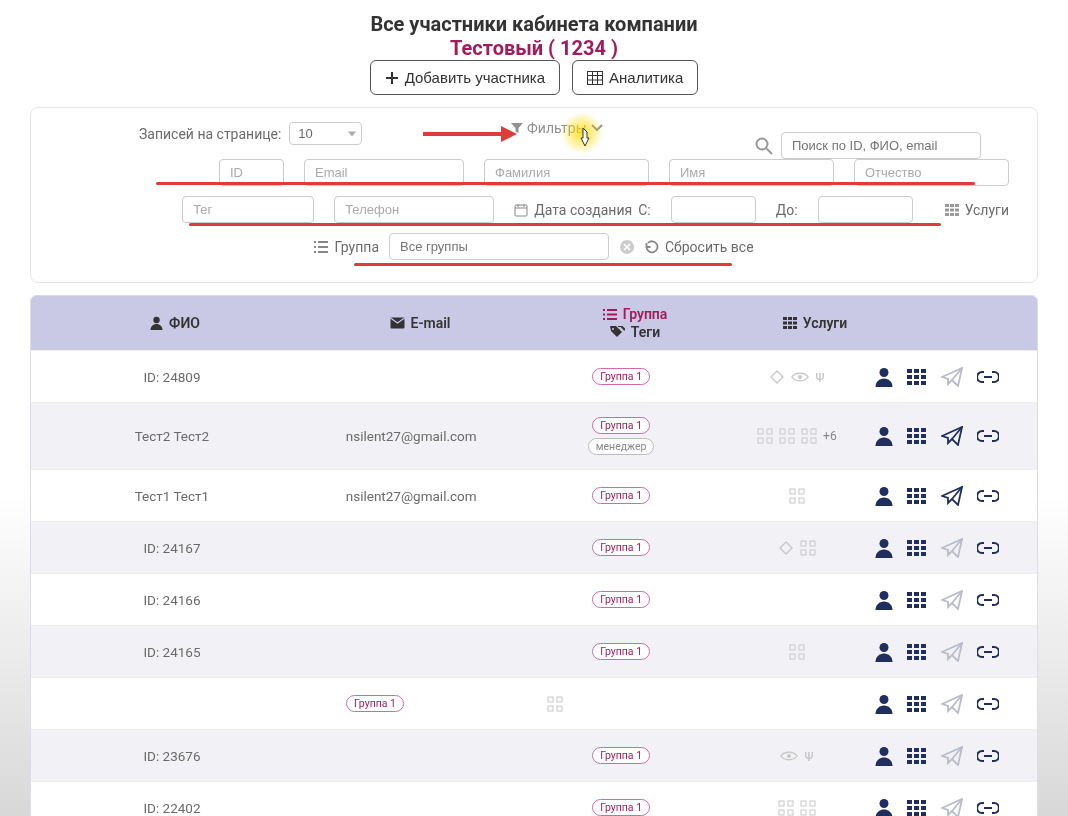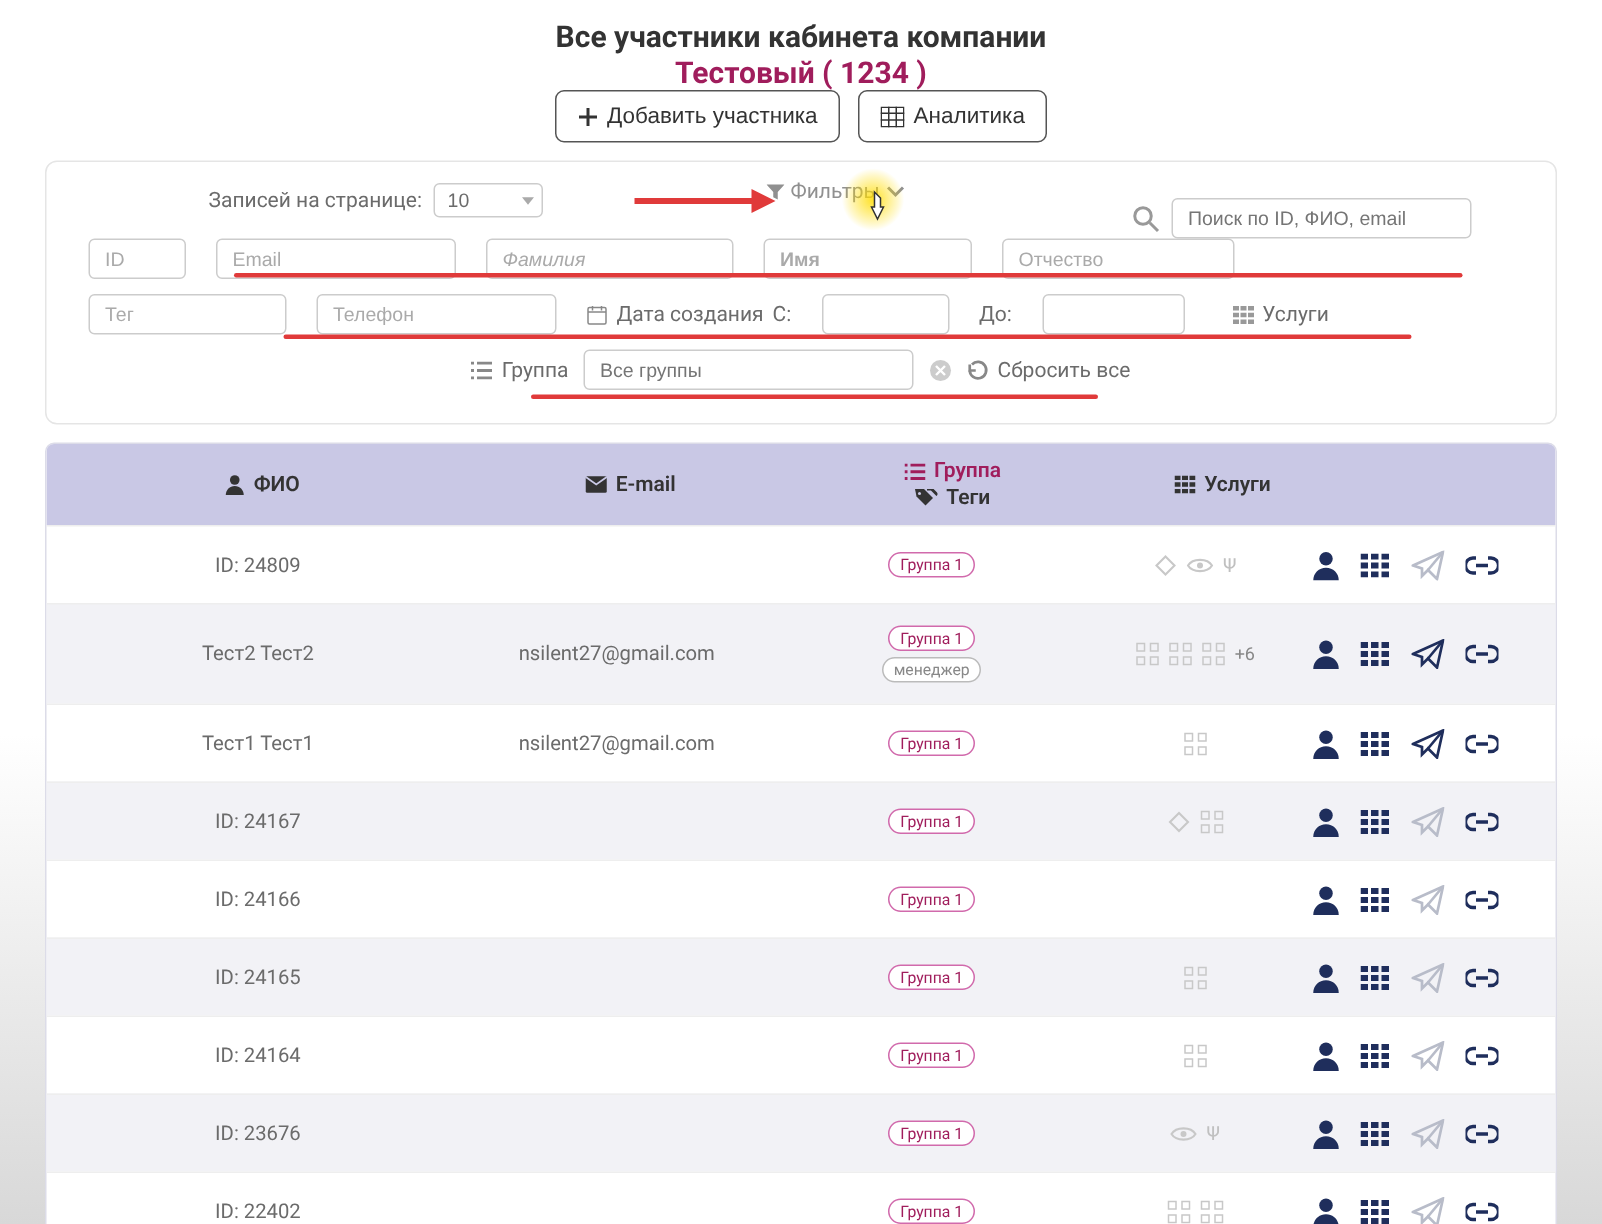--- a/index.html
+++ b/index.html
@@ -114,36 +114,36 @@
   .search-input {
     border: 1px solid #ccc;
     border-radius: 4px;
     padding: 5px 10px;
     width: 200px;
     font-size: 13px;
   }
   .filter-row2, .filter-row3 {
     display: flex;
     gap: 20px;
-    justify-content: flex-start;
+    justify-content: flex-end;
     align-items: center;
     margin-bottom: 10px;
     position: relative;
   }
   .filter-row2 .finput, .filter-row3 .finput {
     border: 1px solid #ccc;
     border-radius: 4px;
     padding: 5px 10px;
     font-size: 13px;
   }
   .finput::placeholder { color: #aaa; }
   .id-input { width: 65px; }
   .email-input { width: 160px; }
-  .lname-input { width: 165px; font-style: italic; }
-  .fname-input { width: 139px; font-weight: bold; }
+  .lname-input { width: 165px; }
+  .fname-input { width: 165px; }
   .mname-input { width: 155px; }
   .phone-input { width: 160px; }
   .tag-input { width: 132px; }
   .date-input { width: 85px; }
   .date-input.to { width: 95px; }
   .date-label { font-size: 14px; color: #6b6b6b; display: flex; align-items: center; gap: 6px; }
   .services-label { font-size: 14px; color: #6b6b6b; display: flex; align-items: center; gap: 6px; margin-left: 12px; }
   .redline {
     height: 3px;
     background: #e03a3a;
@@ -745,21 +745,20 @@
             </svg>
           </span>
           <span class="action-icon">
             <svg width="22" height="14" viewBox="0 0 22 14">
               <path d="M7 2H5a5 5 0 0 0 0 10h2M15 2h2a5 5 0 0 1 0 10h-2M7 7h8" stroke="currentColor" stroke-width="2.2" fill="none"></path>
             </svg>
           </span>
         </div>
       </div>
       <div class="trow">
-        <div class="cell fio">ID: 24164</div>
         <div class="cell email"></div>
         <div class="cell group">
           <span class="badge">Группа 1</span>
         </div>
         <div class="cell services">
           <span>
             <svg width="16" height="16" viewBox="0 0 16 16">
               <rect x="1" y="1" width="5" height="5" fill="none" stroke="#c8c8c8"></rect>
               <rect x="10" y="1" width="5" height="5" fill="none" stroke="#c8c8c8"></rect>
               <rect x="1" y="10" width="5" height="5" fill="none" stroke="#c8c8c8"></rect>

